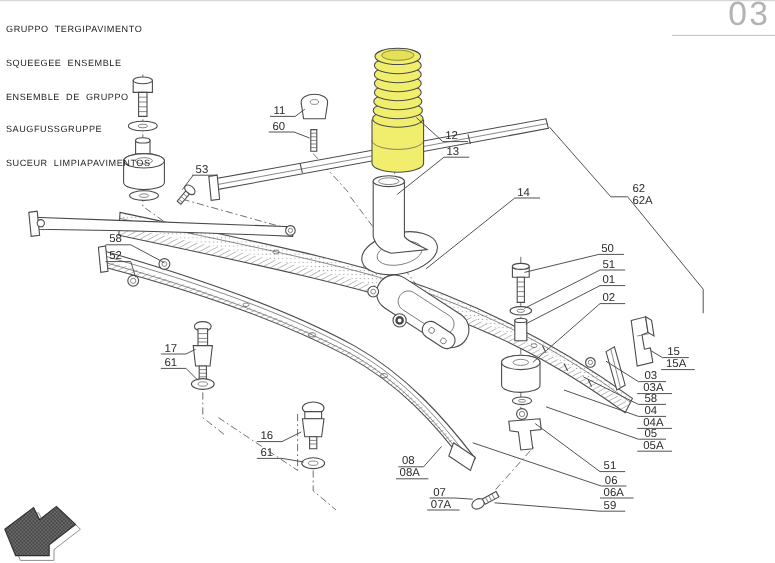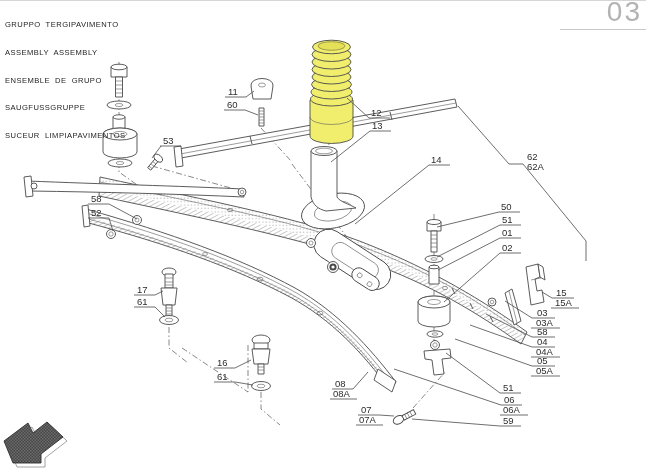--- a/index.html
+++ b/index.html
@@ -20,22 +20,22 @@
 </style>
 </head>
 <body>
 
 <div id="page">
   <div class="topline"></div>
   <div class="numline"></div>
 
   <div class="hdr">
     <div>GRUPPO  TERGIPAVIMENTO</div>
-    <div>ASSEMBLY  ASSEMBLY</div>
-    <div>ENSEMBLE  DE  GRUPO</div>
+    <div>SQUEEGEE  ENSEMBLE</div>
+    <div>ENSEMBLE  DE  GRUPPO</div>
     <div>SAUGFUSSGRUPPE</div>
     <div>SUCEUR  LIMPIAPAVIMENTOS</div>
   </div>
 
   <div class="pagenum">03</div>
 
   <svg width="646" height="469" viewBox="0 0 646 469">
     <defs>
       <pattern id="dots" width="3.4" height="3.4" patternUnits="userSpaceOnUse">
         <circle cx="1" cy="1" r="0.55" fill="#9b9b9b"></circle>

